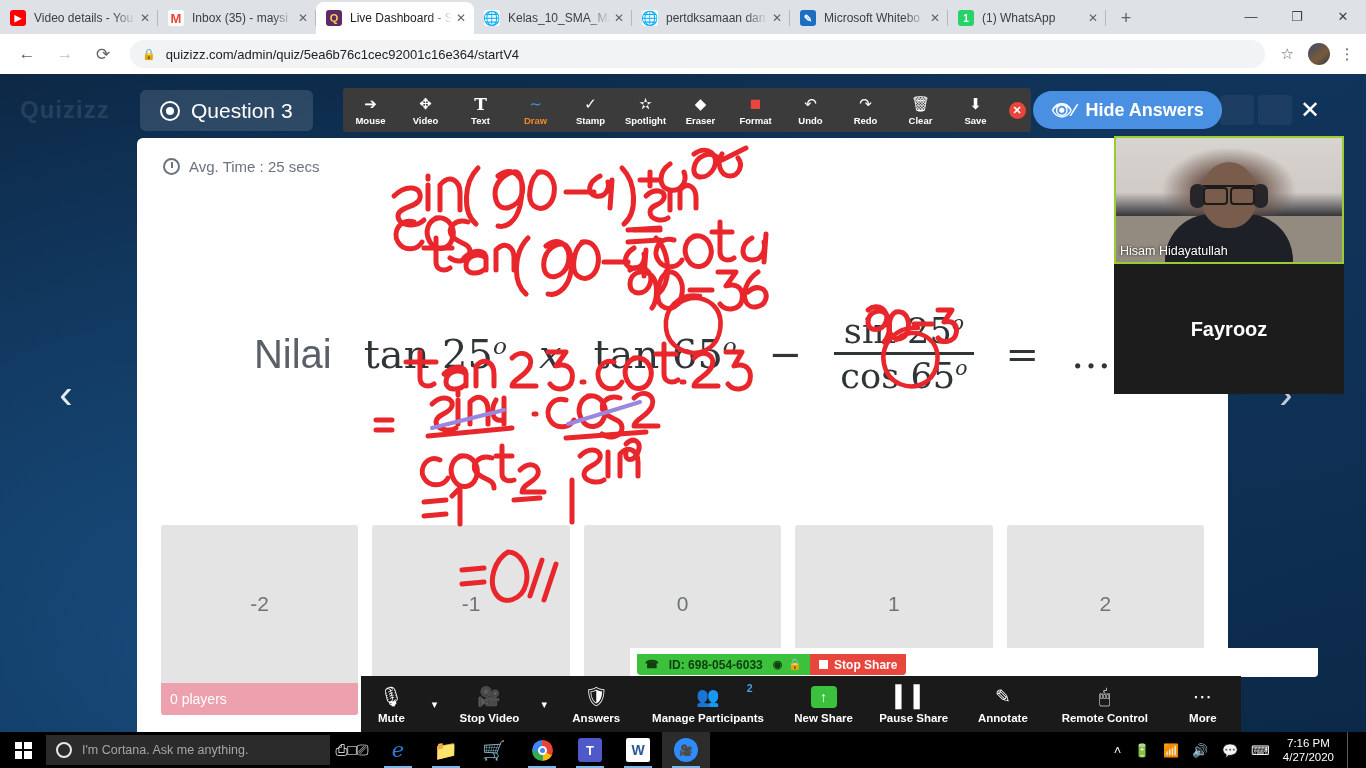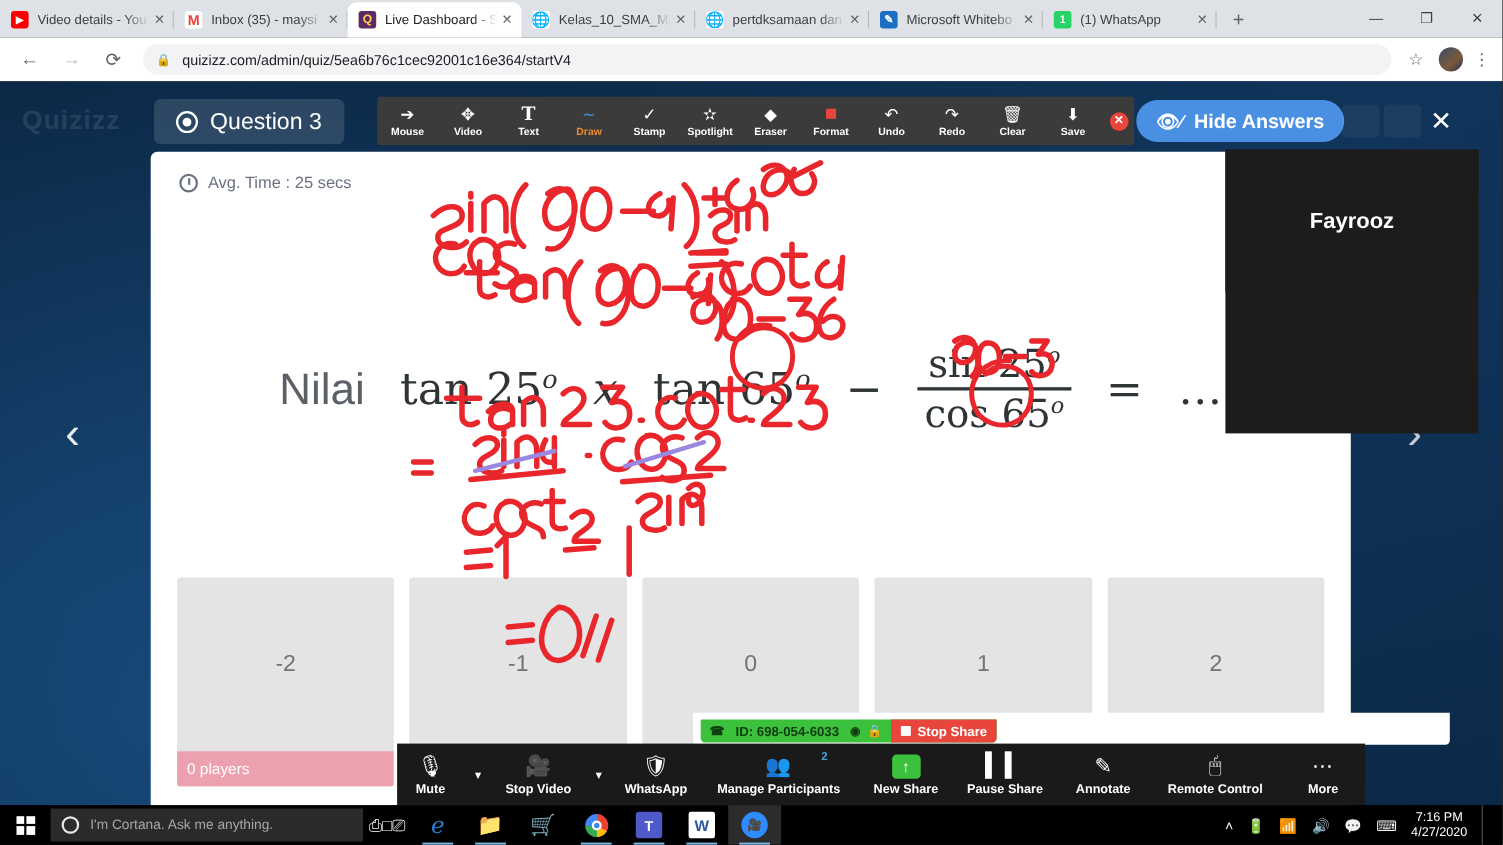--- a/index.html
+++ b/index.html
@@ -664,20 +664,28 @@
 
   <div class="hide-answers">
     <span style="font-size:17px;">👁∕</span>
     <span>Hide Answers</span>
   </div>
   <div class="ghost-btn" style="left:1220px;"></div>
   <div class="ghost-btn" style="left:1258px;"></div>
   <div class="top-close">✕</div>
 
   <div class="video-panel">
+    <div class="video-tile">
+      <div class="vt-sofa"></div>
+      <div class="vt-body"></div>
+      <div class="vt-head"></div>
+      <div class="vt-phones"></div>
+      <div class="vt-glasses"></div>
+      <div class="vt-name">Hisam Hidayatullah</div>
+    </div>
     <div class="video-tile2">
       <span>Fayrooz</span>
     </div>
   </div>
 
   <div class="share-white-bg"></div>
   <div class="share-pill">
     <span style="font-size:11px;">☎</span>
     <span class="idtxt">ID: 698-054-6033</span>
     <span style="font-size:11px;">◉</span>
@@ -694,21 +702,21 @@
       <span class="zlbl">Mute</span>
     </div>
     <div class="caret-btn">▾</div>
     <div class="zc" style="width:86px;">
       <span class="zglyph" style="font-size:19px;">🎥</span>
       <span class="zlbl">Stop Video</span>
     </div>
     <div class="caret-btn">▾</div>
     <div class="zc" style="width:80px;">
       <span class="zglyph" style="font-size:19px;">🛡</span>
-      <span class="zlbl">WhatsApp</span>
+      <span class="zlbl">Answers</span>
     </div>
     <div class="zc" style="width:148px;">
       <span class="zglyph" style="font-size:19px;">👥</span>
       <span class="badge-num">2</span>
       <span class="zlbl">Manage Participants</span>
     </div>
     <div class="zc" style="width:88px;">
       <span class="zglyph">
         <span class="new-share-icon">↑</span>
       </span>

